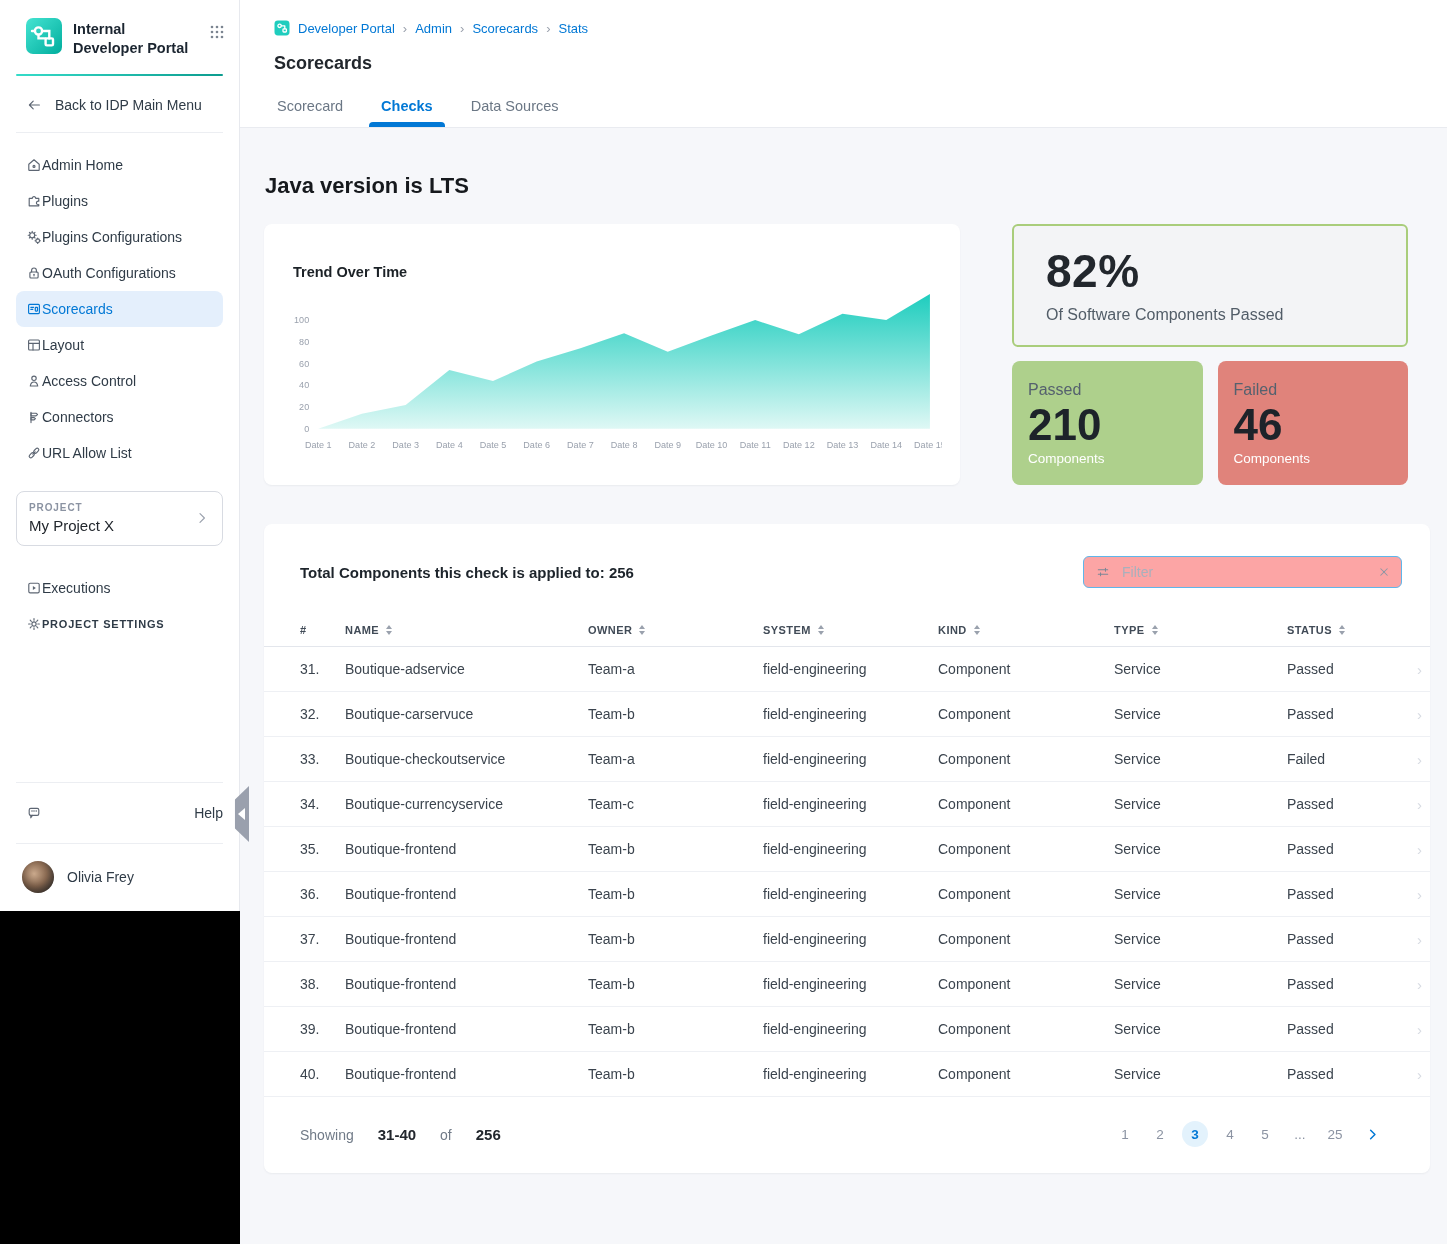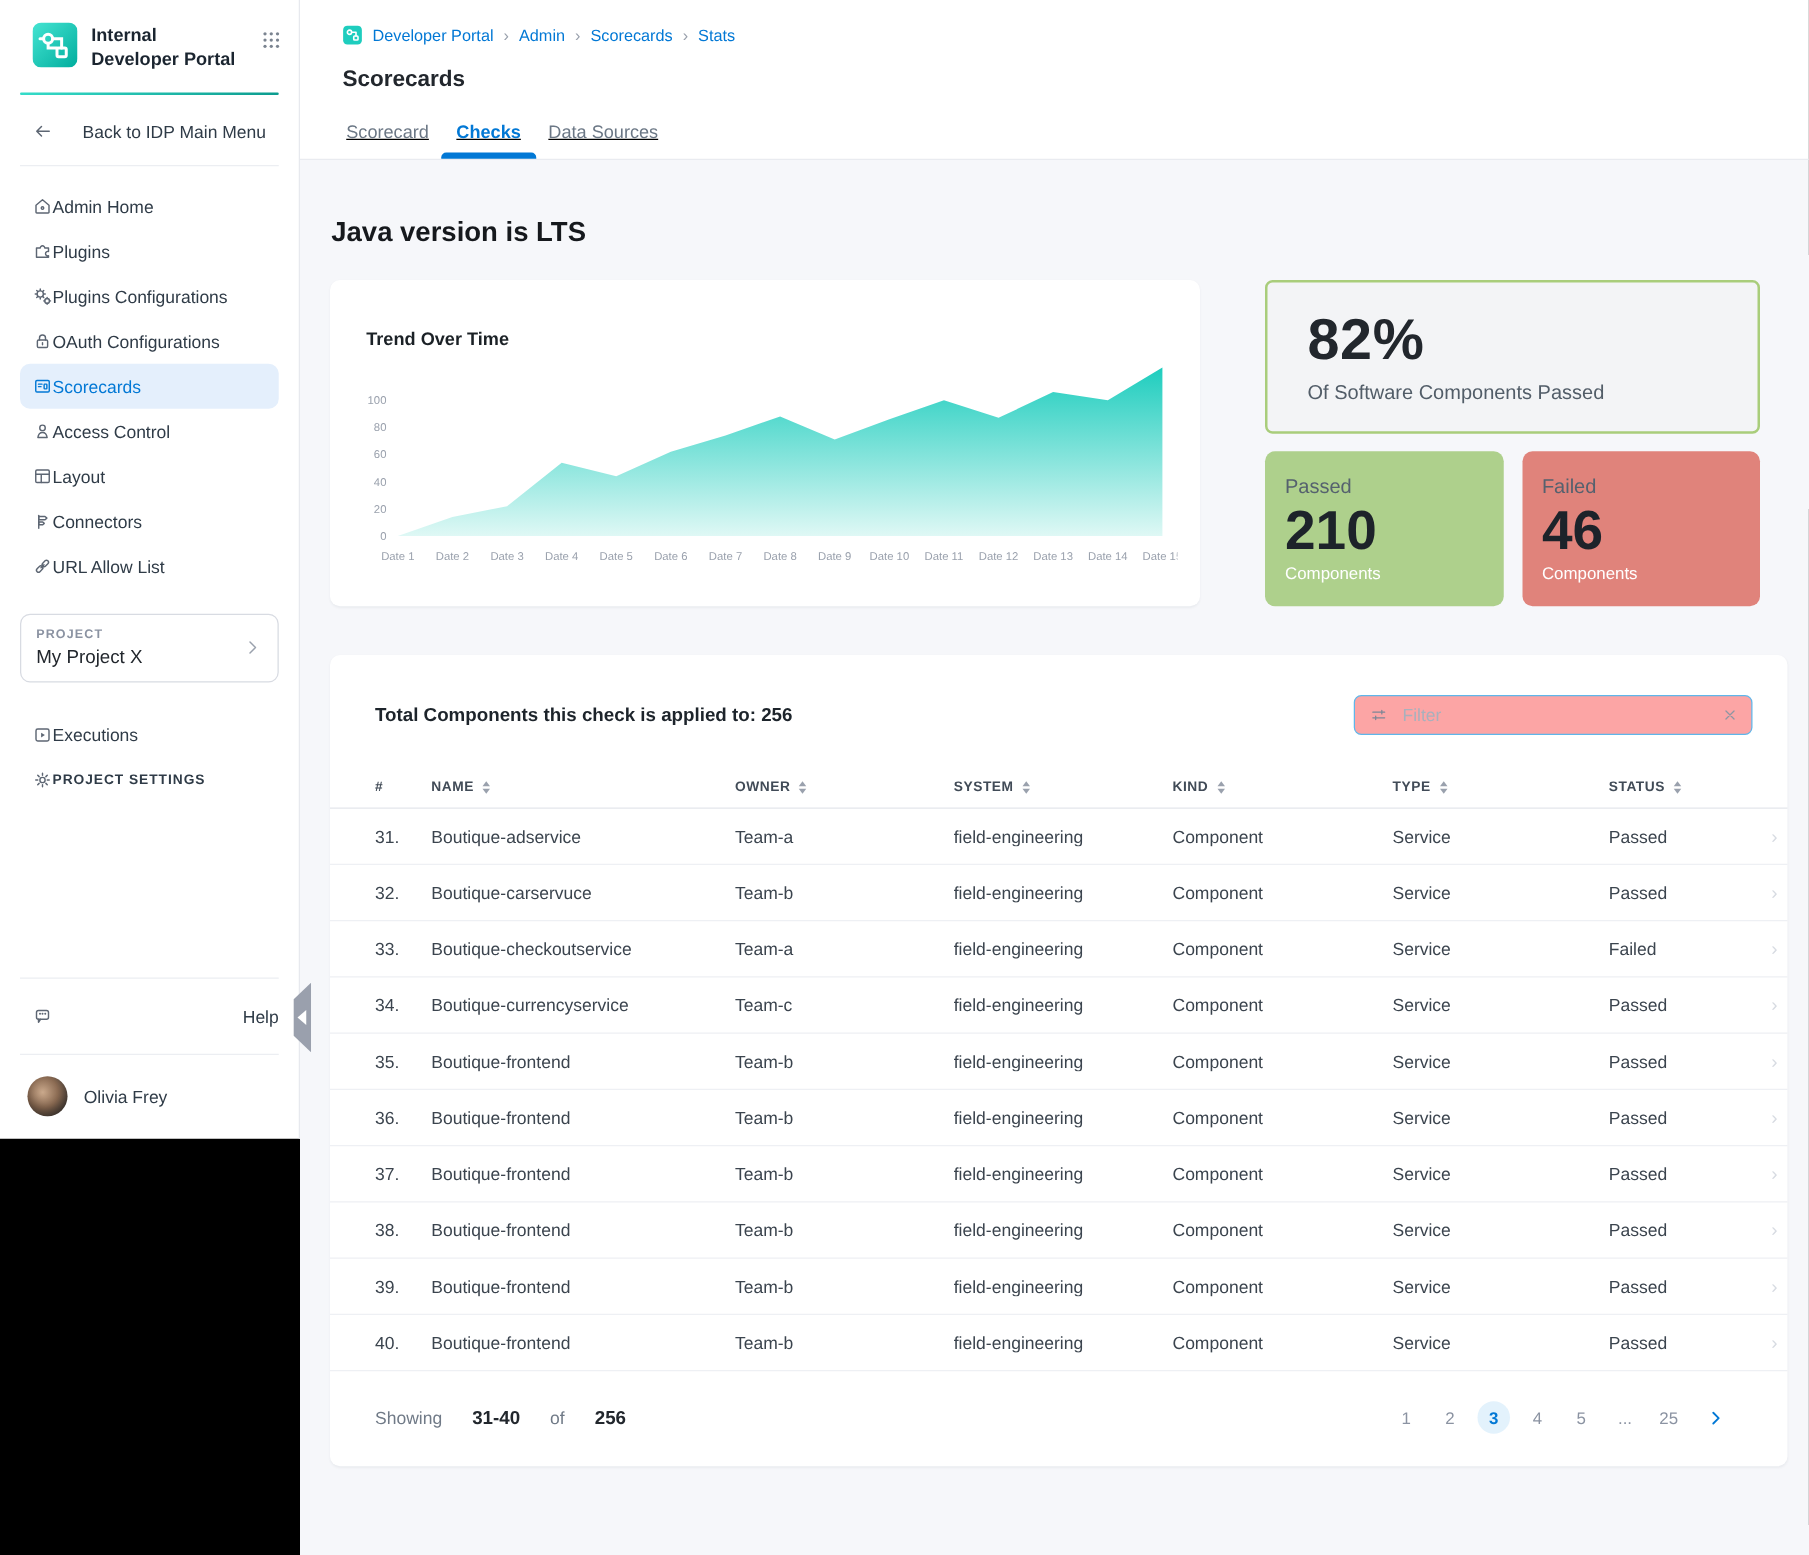--- a/index.html
+++ b/index.html
@@ -7,21 +7,21 @@
   .app{display:flex;width:1447px;height:1244px;}
 
   
   .left-col{width:240px;flex:none;position:relative;}
   .sidebar{position:absolute;top:0;left:0;width:239px;height:911px;background:#fff;border-right:1px solid #e7e9ee;display:flex;flex-direction:column;}
   .logo-row{display:flex;align-items:flex-start;gap:11px;padding:18px 14px 12px 26px;}
   .logo-box{width:36px;height:36px;flex:none;}
   .brand-title{flex:1;font-size:14.5px;font-weight:700;color:#1b2530;line-height:1.3;padding-top:2px;}
   .grid-icon{color:#7b8490;padding-top:6px;}
   .brand-rule{height:2px;margin:4px 16px 0 16px;background:linear-gradient(90deg,#35dcc9,#0c9c8f);border-radius:2px;}
-  .back-row{display:flex;align-items:center;gap:24px;margin:0 16px;padding:21px 0 19px 10px;font-size:14px;color:#2f3b47;border-bottom:1px solid #eceef2;cursor:pointer;}
+  .back-row{display:flex;align-items:center;gap:13px;margin:0 16px;padding:21px 0 19px 10px;font-size:14px;color:#2f3b47;border-bottom:1px solid #eceef2;cursor:pointer;}
   .back-row .icon{color:#5d6673;}
   .nav{padding:14px 16px 4px 16px;}
   .nav-item{display:flex;align-items:center;height:36px;padding:0 10px;border-radius:8px;font-size:14px;color:#2f3b47;cursor:pointer;}
   .nav-item .icon{color:#5d6673;display:flex;}
   .nav-item.active{background:#e4effc;color:#0278d5;}
   .nav-item.active .icon{color:#0278d5;}
   .nav-item.caps span.lbl{font-size:11px;font-weight:700;letter-spacing:.07em;}
   .project-card{margin:16px 16px 10px 16px;border:1px solid #d8dbe2;border-radius:8px;padding:10px 12px 11px 12px;display:flex;align-items:center;cursor:pointer;background:#fff;}
   .project-card .pc-text{flex:1;}
   .project-label{font-size:10px;font-weight:700;letter-spacing:.09em;color:#8b93a2;}
@@ -36,21 +36,21 @@
   .collapse-handle{position:absolute;right:-9px;top:786px;width:18px;height:56px;background:#9aa0ad;clip-path:polygon(100% 0,100% 100%,22% 76%,22% 24%);cursor:pointer;}
   .collapse-handle::after{content:"";position:absolute;top:22px;left:7px;width:0;height:0;border:6px solid transparent;border-right:7px solid #fff;border-left:none;}
 
   
   .main{flex:1;min-width:0;display:flex;flex-direction:column;background:#fff;}
   .page-header{background:#fff;padding:20px 24px 0 34px;border-bottom:1px solid #e9ebf0;}
   .breadcrumb{display:flex;align-items:center;gap:8px;font-size:13px;color:#0278d5;}
   .breadcrumb .crumb{cursor:pointer;}
   .breadcrumb .sep{color:#9aa1ad;font-size:13px;}
   .page-title{font-size:18px;font-weight:700;color:#22272d;margin-top:17px;}
-  .tabs{display:flex;gap:22px;margin-top:24px;padding-left:3px;text-decoration:underline;}
+  .tabs{display:flex;gap:38px;margin-top:24px;padding-left:3px;}
   .tab{position:relative;font-size:14.5px;color:#6b7785;padding-bottom:13px;cursor:pointer;}
   .tab.active{color:#0278d5;font-weight:700;}
   .tab.active::after{content:"";position:absolute;left:-12px;right:-12px;bottom:0;height:5px;background:#0278d5;border-radius:4px 4px 0 0;}
   .content{flex:1;background:#f6f7fa;padding:0 17px 0 24px;}
   .check-title{font-size:22px;font-weight:700;color:#16191d;margin:45px 0 0 1px;}
 
   
   .top-grid{display:flex;gap:52px;margin-top:25px;}
   .card{background:#fff;border-radius:8px;box-shadow:0 1px 2px rgba(40,50,70,.06);}
   .chart-card{width:696px;height:261px;padding:0;}
@@ -203,34 +203,34 @@
                 <rect x="2.6" y="3.4" width="10.8" height="9.2" rx="1"></rect>
                 <path d="M4.8 6.3h2.8M4.8 8.3h2"></path>
                 <rect x="9.3" y="6.3" width="2.2" height="3.8" rx="0.5"></rect>
               </svg>
             </span>
             <span class="lbl">Scorecards</span>
           </div>
           <div class="nav-item">
             <span class="icon">
               <svg viewBox="0 0 16 16">
+                <rect x="2.6" y="3" width="10.8" height="10" rx="1"></rect>
+                <path d="M2.6 6.4h10.8M7 6.4V13"></path>
+              </svg>
+            </span>
+            <span class="lbl">Layout</span>
+          </div>
+          <div class="nav-item">
+            <span class="icon">
+              <svg viewBox="0 0 16 16">
                 <circle cx="8" cy="5.3" r="2.2"></circle>
                 <path d="M4.3 13c.4-2.7 1.8-4 3.7-4s3.3 1.3 3.7 4z"></path>
               </svg>
             </span>
             <span class="lbl">Access Control</span>
-          </div>
-          <div class="nav-item">
-            <span class="icon">
-              <svg viewBox="0 0 16 16">
-                <rect x="2.6" y="3" width="10.8" height="10" rx="1"></rect>
-                <path d="M2.6 6.4h10.8M7 6.4V13"></path>
-              </svg>
-            </span>
-            <span class="lbl">Layout</span>
           </div>
           <div class="nav-item">
             <span class="icon">
               <svg viewBox="0 0 16 16">
                 <path d="M5 13.6V3.4"></path>
                 <path d="M5 4.2h5l1.5 1.3L10 6.8H5z"></path>
                 <path d="M5 8.6h3.2l1.2 1.1-1.2 1.1H5z"></path>
               </svg>
             </span>
             <span class="lbl">Connectors</span>

